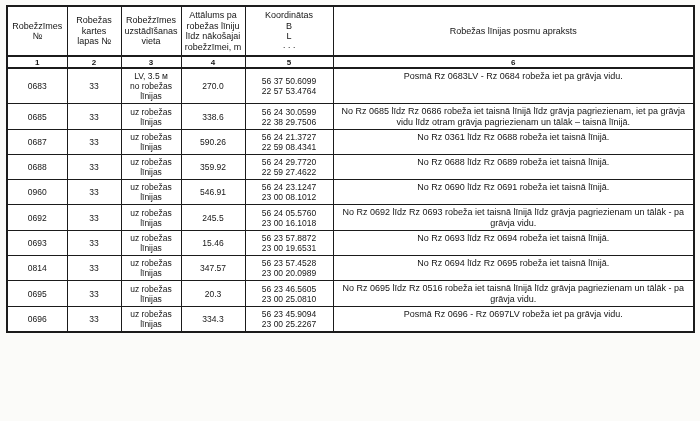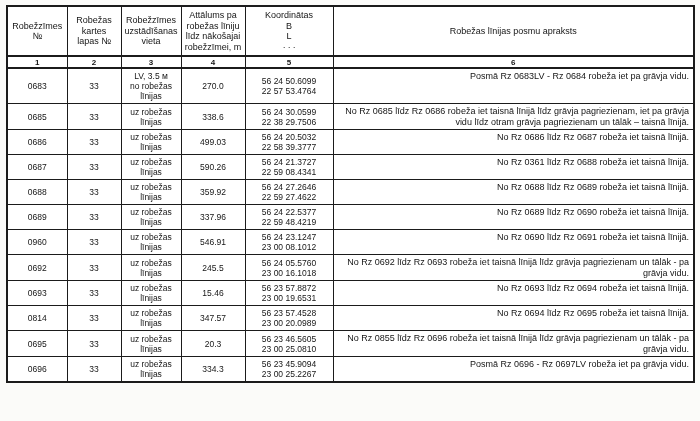--- a/index.html
+++ b/index.html
@@ -44,21 +44,21 @@
     line-height:10px;
     text-align:center;
     vertical-align:middle;
     padding:2px 1px;
   }
   td.place{white-space:pre-line;}
   td.coord span{display:block;}
   td.desc{
     font-size:9px;
     line-height:10.5px;
-    text-align:right;
+    text-align:center;
     vertical-align:top;
     padding:2px 4px 2px 4px;
   }
 </style>
 </head>
 <body>
 
 <div class="sheet">
   <table>
     <colgroup>
@@ -100,84 +100,60 @@
     </thead>
     <tbody>
       <tr>
         <td class="c">0683</td>
         <td class="c">33</td>
         <td class="c place">LV, 3.5 м
 no robežas
 līnijas</td>
         <td class="c">270.0</td>
         <td class="c coord">
-            <span>56 24 50.6099</span>
+            <span>56 37 50.6099</span>
             <span>22 57 53.4764</span>
           </td>
         <td class="desc">Posmā Rz 0683LV - Rz 0684 robeža iet pa grāvja vidu.</td>
       </tr>
       <tr>
         <td class="c">0685</td>
         <td class="c">33</td>
         <td class="c place">uz robežas
 līnijas</td>
         <td class="c">338.6</td>
         <td class="c coord">
             <span>56 24 30.0599</span>
             <span>22 38 29.7506</span>
           </td>
         <td class="desc">No Rz 0685 līdz Rz 0686 robeža iet taisnā līnijā līdz grāvja pagriezienam, iet pa grāvja vidu līdz otram grāvja pagriezienam un tālāk – taisnā līnijā.</td>
       </tr>
       <tr>
-        <td class="c">0686</td>
-        <td class="c">33</td>
-        <td class="c place">uz robežas
-līnijas</td>
-        <td class="c">499.03</td>
-        <td class="c coord">
-            <span>56 24 20.5032</span>
-            <span>22 58 39.3777</span>
-          </td>
-        <td class="desc">No Rz 0686 līdz Rz 0687 robeža iet taisnā līnijā.</td>
-      </tr>
-      <tr>
         <td class="c">0687</td>
         <td class="c">33</td>
         <td class="c place">uz robežas
 līnijas</td>
         <td class="c">590.26</td>
         <td class="c coord">
             <span>56 24 21.3727</span>
             <span>22 59 08.4341</span>
           </td>
         <td class="desc">No Rz 0361 līdz Rz 0688 robeža iet taisnā līnijā.</td>
       </tr>
       <tr>
         <td class="c">0688</td>
         <td class="c">33</td>
         <td class="c place">uz robežas
 līnijas</td>
         <td class="c">359.92</td>
         <td class="c coord">
-            <span>56 24 27.2646</span>
+            <span>56 24 29.7720</span>
             <span>22 59 27.4622</span>
           </td>
         <td class="desc">No Rz 0688 līdz Rz 0689 robeža iet taisnā līnijā.</td>
-      </tr>
-      <tr>
-        <td class="c">0689</td>
-        <td class="c">33</td>
-        <td class="c place">uz robežas
-līnijas</td>
-        <td class="c">337.96</td>
-        <td class="c coord">
-            <span>56 24 22.5377</span>
-            <span>22 59 48.4219</span>
-          </td>
-        <td class="desc">No Rz 0689 līdz Rz 0690 robeža iet taisnā līnijā.</td>
       </tr>
       <tr>
         <td class="c">0960</td>
         <td class="c">33</td>
         <td class="c place">uz robežas
 līnijas</td>
         <td class="c">546.91</td>
         <td class="c coord">
             <span>56 24 23.1247</span>
             <span>23 00 08.1012</span>
@@ -223,21 +199,21 @@
       <tr>
         <td class="c">0695</td>
         <td class="c">33</td>
         <td class="c place">uz robežas
 līnijas</td>
         <td class="c">20.3</td>
         <td class="c coord">
             <span>56 23 46.5605</span>
             <span>23 00 25.0810</span>
           </td>
-        <td class="desc">No Rz 0855 līdz Rz 0696 robeža iet taisnā līnijā līdz grāvja pagriezienam un tālāk - pa grāvja vidu.</td>
+        <td class="desc">No Rz 0695 līdz Rz 0516 robeža iet taisnā līnijā līdz grāvja pagriezienam un tālāk - pa grāvja vidu.</td>
       </tr>
       <tr>
         <td class="c">0696</td>
         <td class="c">33</td>
         <td class="c place">uz robežas
 līnijas</td>
         <td class="c">334.3</td>
         <td class="c coord">
             <span>56 23 45.9094</span>
             <span>23 00 25.2267</span>

